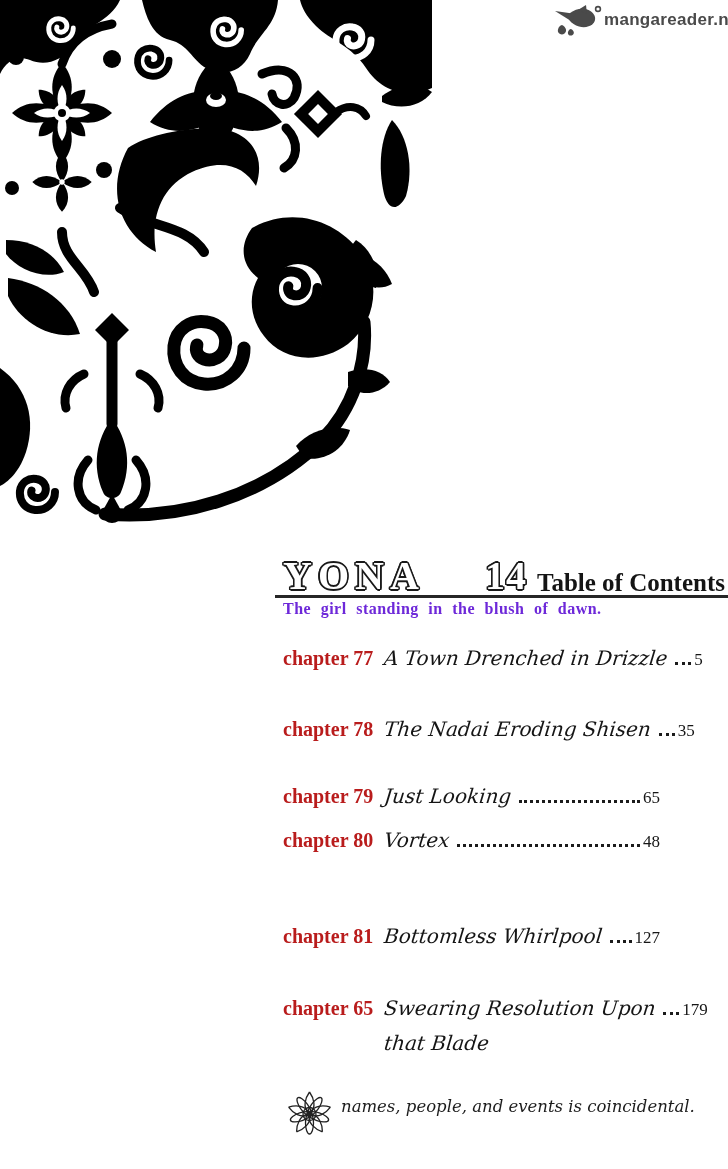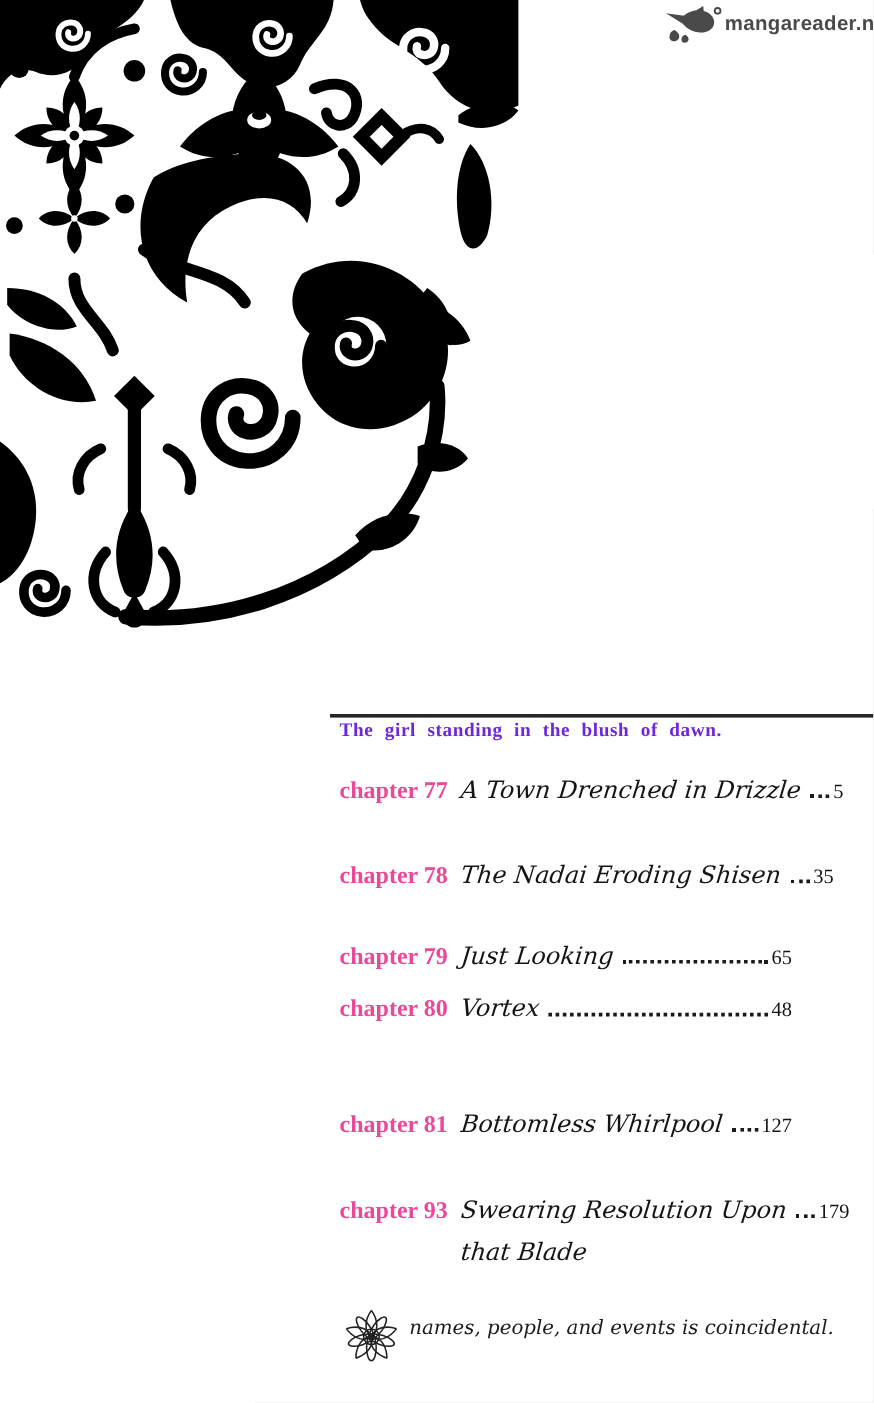--- a/index.html
+++ b/index.html
@@ -29,21 +29,21 @@
   .toc-label{position:absolute;right:3px;bottom:1px;font-size:25px;font-weight:bold;color:#141414;line-height:1;}
   .header-rule{position:absolute;left:275px;top:595px;width:453px;height:3px;background:#262626;}
   .tagline{
     position:absolute;left:283px;top:600px;font-size:16px;font-weight:bold;color:#6d28d9;
     word-spacing:5px;letter-spacing:.5px;
   }
   
   .toc-row{
     position:absolute;left:283px;width:377px;display:flex;align-items:baseline;
   }
-  .ch-label{flex:0 0 auto;width:100px;font-size:20px;font-weight:bold;color:#ec4899;white-space:nowrap;}
+  .ch-label{flex:0 0 auto;width:100px;font-size:20px;font-weight:bold;color:#b91c1c;white-space:nowrap;}
   .ch-title{
     font-family:"DejaVu Serif",serif;font-style:italic;font-size:20px;color:#151515;
     white-space:nowrap;transform:skewX(-6deg);transform-origin:left bottom;
   }
   .leader{
     flex:1 1 auto;min-width:16px;height:0;border-bottom:3px dotted #1b1b1b;
     margin:0 3px 0 9px;
   }
   .ch-page{flex:0 0 auto;font-size:17px;color:#161616;}
   .ch-title-block{flex:1 1 auto;display:flex;flex-direction:column;}
@@ -171,20 +171,25 @@
         <path d="M5 7 L26 10 L21 17 Z"></path>
         <path d="M28 6 L36 1 L37 10 Z"></path>
         <path d="M12 21 C16 23 17.5 27 14.5 29.5 C11.5 31.8 7 29.5 8 25.5 C8.6 23 10 21.5 12 21 Z"></path>
         <path d="M21 25 C24 26.5 24.8 29.4 22.6 31 C20.4 32.6 17.2 30.9 18 28 C18.4 26.4 19.5 25.3 21 25 Z"></path>
       </g>
       <circle cx="48" cy="5" r="2.4" fill="none" stroke="#4a4a4a" stroke-width="1.6"></circle>
     </svg>
     <span class="wordmark">mangareader.net</span>
   </div>
 
+  <div class="header">
+    <span class="series-title outlined">YONA</span>
+    <span class="volume-number outlined">14</span>
+    <span class="toc-label">Table of Contents</span>
+  </div>
   <div class="header-rule"></div>
   <div class="tagline">The girl standing in the blush of dawn.</div>
 
   <div class="toc-row" style="top:646px">
     <span class="ch-label">chapter 77</span>
     <span class="ch-title">A Town Drenched in Drizzle</span>
     <span class="leader"></span>
     <span class="ch-page">5</span>
   </div>
 
@@ -210,21 +215,21 @@
   </div>
 
   <div class="toc-row" style="top:924px">
     <span class="ch-label">chapter 81</span>
     <span class="ch-title">Bottomless Whirlpool</span>
     <span class="leader"></span>
     <span class="ch-page">127</span>
   </div>
 
   <div class="toc-row" style="top:996px">
-    <span class="ch-label">chapter 93</span>
+    <span class="ch-label">chapter 65</span>
     <div class="ch-title-block">
       <div class="ch-line1">
         <span class="ch-title">Swearing Resolution Upon</span>
         <span class="leader"></span>
         <span class="ch-page">179</span>
       </div>
       <div class="ch-line2 ch-title">that Blade</div>
     </div>
   </div>
 

